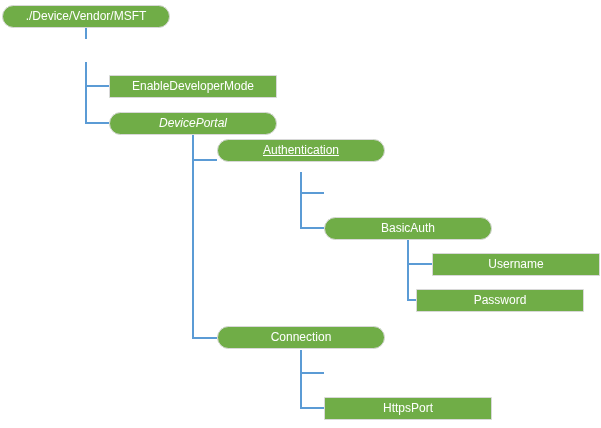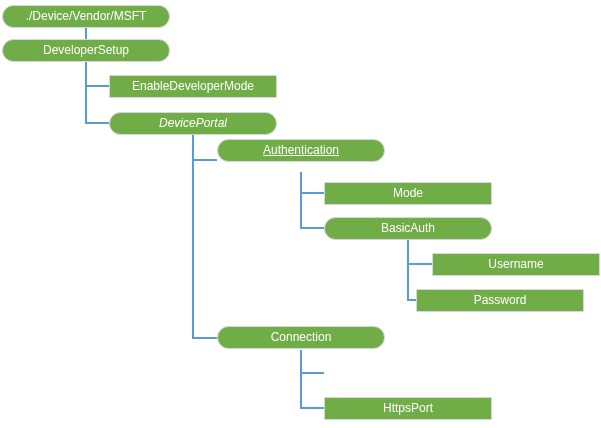--- a/index.html
+++ b/index.html
@@ -52,24 +52,22 @@
   <div class="conn" style="left:300px; top:192px; width:24px; height:2px;"></div>
   <div class="conn" style="left:300px; top:227px; width:24px; height:2px;"></div>
   <div class="conn" style="left:407px; top:240px; width:2px;  height:61px;"></div>
   <div class="conn" style="left:407px; top:263px; width:25px; height:2px;"></div>
   <div class="conn" style="left:407px; top:299px; width:25px; height:2px;"></div>
   <div class="conn" style="left:300px; top:350px; width:2px;  height:59px;"></div>
   <div class="conn" style="left:300px; top:372px; width:24px; height:2px;"></div>
   <div class="conn" style="left:300px; top:407px; width:24px; height:2px;"></div>
 
   <div class="node stadium" style="left:2px;   top:5px;">./Device/Vendor/MSFT</div>
-  <div class="node stadium" style="left:2px;   top:39px;">DeveloperSetup</div>
   <div class="node rect" style="left:109px; top:75px;">EnableDeveloperMode</div>
   <div class="node stadium" style="left:109px; top:112px;font-style:italic;">DevicePortal</div>
   <div class="node stadium" style="left:217px; top:139px;text-decoration:underline;">Authentication</div>
-  <div class="node rect" style="left:324px; top:182px;">Mode</div>
   <div class="node stadium" style="left:324px; top:217px;">BasicAuth</div>
   <div class="node rect" style="left:432px; top:253px;">Username</div>
   <div class="node rect" style="left:416px; top:289px;">Password</div>
   <div class="node stadium" style="left:217px; top:326px;">Connection</div>
   <div class="node rect" style="left:324px; top:397px;">HttpsPort</div>
 
 </div>
 
 </body></html>

